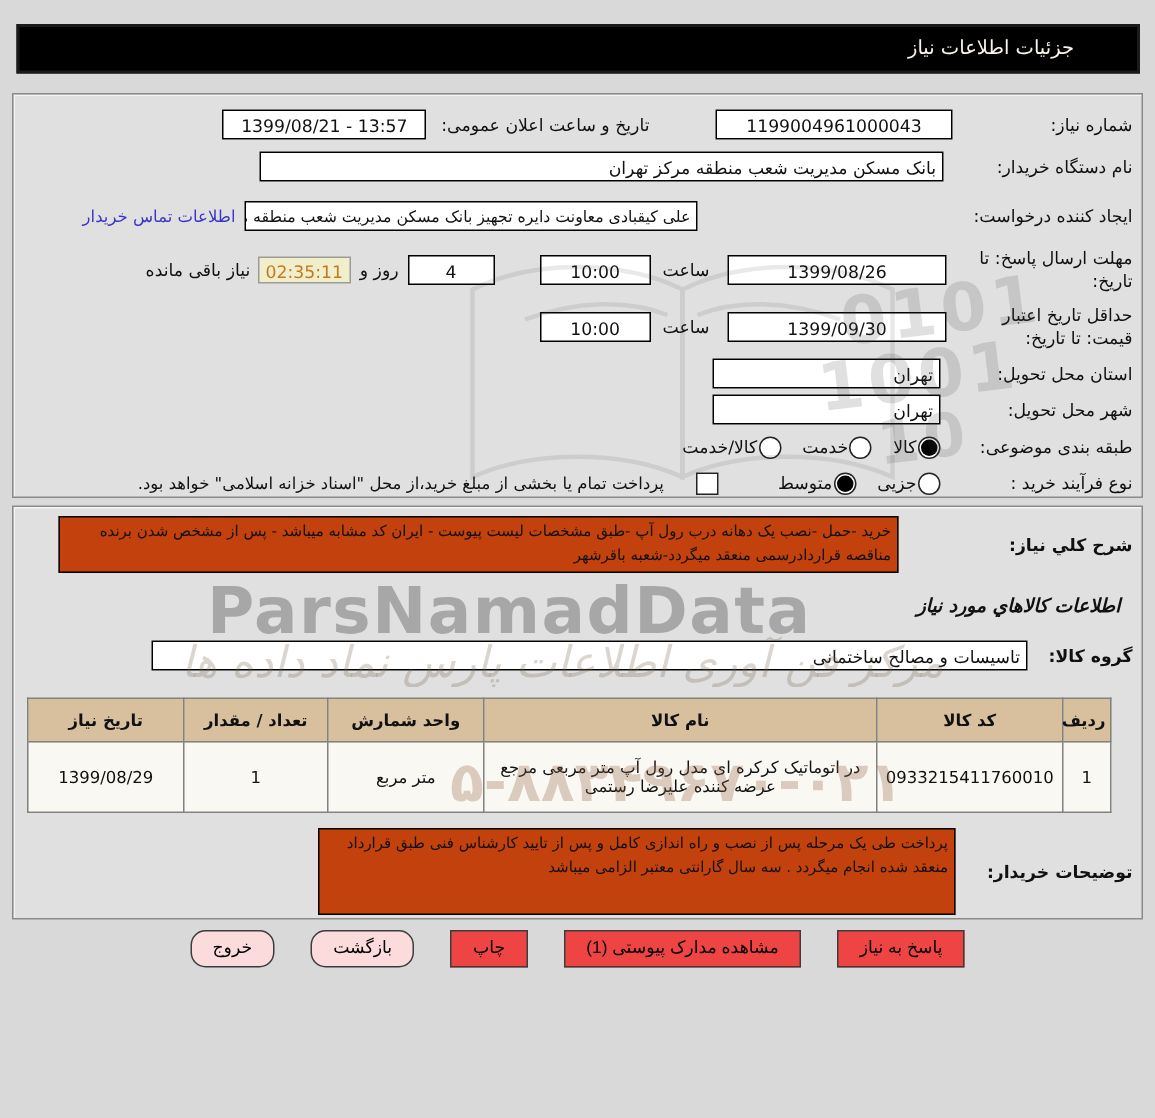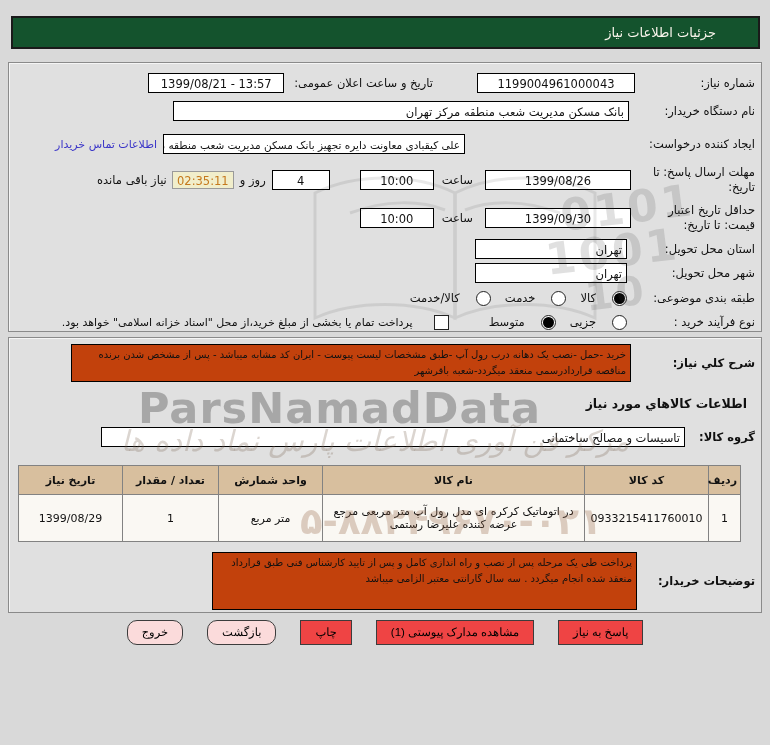--- a/index.html
+++ b/index.html
@@ -5,21 +5,21 @@
   html,body{margin:0;padding:0;}
   body{
     width:770px;height:745px;background:#d9d9d9;
     font-family:"DejaVu Sans",sans-serif;font-size:11.5px;color:#111;
     overflow:hidden;position:relative;
   }
   .page{position:relative;width:770px;height:745px;direction:rtl;}
   
   .title-bar{
     position:absolute;top:16px;left:11px;right:10px;height:33px;
-    background:#14532d;border:2px solid #1a1a1a;
+    background:#000000;border:2px solid #1a1a1a;
     display:flex;align-items:center;
     color:#faf5ec;font-size:13px;
     padding-right:42px;box-sizing:border-box;
   }
   
   .panel{
     position:absolute;left:8px;right:8px;
     background:#e0e0e0;border:1px solid #8a8a8a;
     box-shadow:inset 1px 1px 0 #f5f5f5;box-sizing:border-box;
   }
@@ -34,33 +34,33 @@
     flex:none;
   }
   .center{text-align:center;}
   .ltr{direction:ltr;unicode-bidi:embed;}
   .link{color:#3a35c8;cursor:pointer;white-space:nowrap;font-size:11px;}
   .inline-lbl{white-space:nowrap;}
   
   .radio{width:13px;height:13px;border:1px solid #222;border-radius:50%;
     background:#fff;flex:none;position:relative;}
   .radio.checked::after{content:"";position:absolute;inset:1px;border-radius:50%;background:#000;}
-  .radio-item{display:flex;align-items:center;gap:16px;margin-left:14px;}
+  .radio-item{display:flex;align-items:center;gap:1px;margin-left:14px;}
   .checkbox{width:13px;height:13px;border:1px solid #222;background:#fff;flex:none;}
   .countdown{
     background:#f1eecb;border:1px solid #9a9a9a;color:#c5791d;
     height:18px;line-height:18px;box-sizing:border-box;padding:0 3px;
     width:62px;text-align:center;flex:none;
   }
   
   .descbox{
     background:#c2410c;border:1px solid #000;box-sizing:border-box;
     font-size:10px;line-height:16px;padding:2px 4px;overflow:hidden;
   }
-  .section-header{font-weight:bold;font-size:12.5px;padding-right:8px;}
+  .section-header{font-weight:bold;font-size:12.5px;padding-right:8px;font-style:italic;}
   
   table.goods{border-collapse:collapse;margin:0 14px;width:722px;table-layout:fixed;}
   table.goods th,table.goods td{border:1px solid #828282;font-size:11px;padding:2px 3px;text-align:center;}
   table.goods th{background:#d8bf9e;font-weight:bold;height:24px;}
   table.goods td{background:#faf8f3;height:42px;}
   
   .btn-row{position:absolute;top:620px;left:0;right:0;display:flex;direction:rtl;
     justify-content:center;gap:24px;}
   .btn{height:25px;line-height:23px;padding:0 14px;border:1px solid #3c3c3c;
     box-sizing:border-box;font-size:11.5px;cursor:pointer;white-space:nowrap;}
@@ -162,21 +162,21 @@
         <span class="radio checked"></span>
         <span>متوسط</span>
       </span>
       <span class="checkbox" style="margin-right:26px;"></span>
       <span style="margin-right:21px;white-space:nowrap;font-size:11px;">پرداخت تمام یا بخشی از مبلغ خرید،از محل "اسناد خزانه اسلامی" خواهد بود.</span>
     </div>
   </div>
 
   <div class="panel" id="panel-need">
 
-    <div class="row" style="margin-bottom:14px;">
+    <div class="row" style="margin-bottom:14px;gap:32px;">
       <span class="lbl b" style="width:118px;">شرح کلي نیاز:</span>
       <span class="descbox" style="width:560px;height:38px;margin-right:6px;white-space:normal;">خرید -حمل -نصب یک دهانه درب رول آپ -طبق مشخصات لیست پیوست - ایران کد مشابه میباشد - پس از مشخص شدن برنده مناقصه قراردادرسمی  منعقد میگردد-شعبه باقرشهر</span>
     </div>
 
     <div class="section-header" style="margin-bottom:16px;">اطلاعات کالاهاي مورد نیاز</div>
 
     <div class="row" style="margin-bottom:18px;">
       <span class="lbl b" style="width:66px;">گروه کالا:</span>
       <span class="field" style="width:584px;margin-right:4px;margin-left:28px;">تاسیسات و مصالح ساختمانی</span>
     </div>

